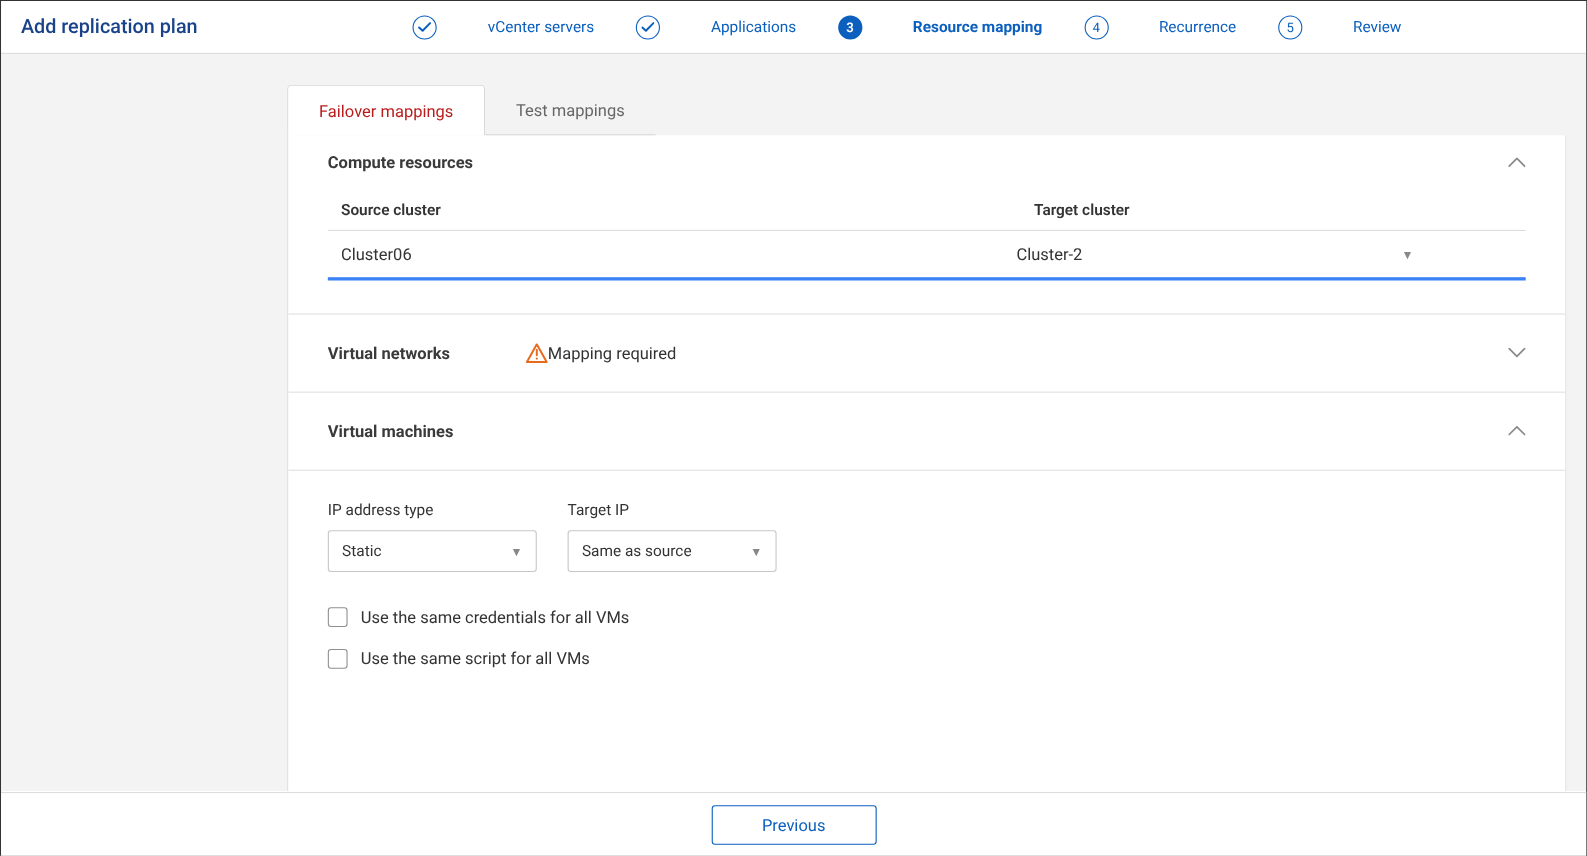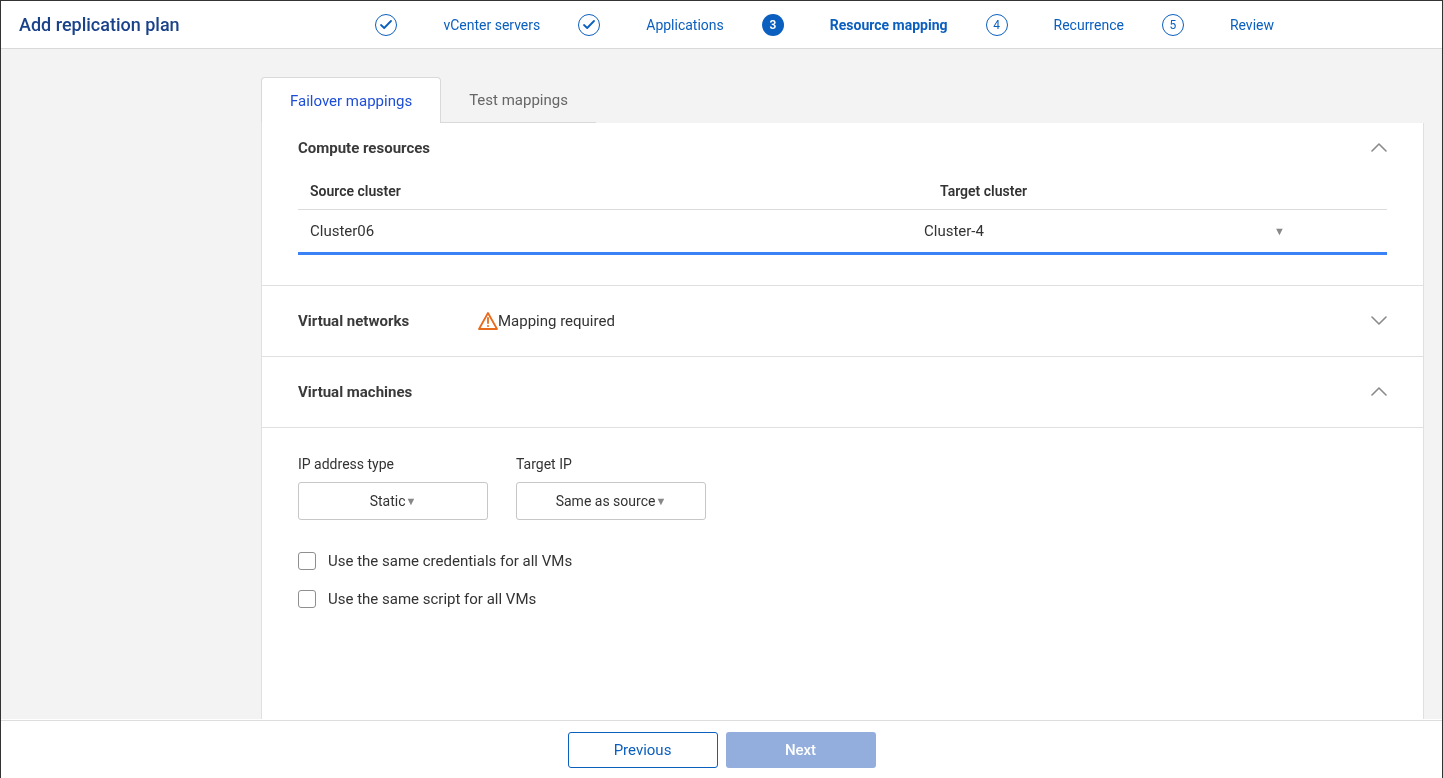--- a/index.html
+++ b/index.html
@@ -15,21 +15,21 @@
   .step-circle.current { background: #0b5fbe; color: #fff; font-weight: 600; }
   .step-circle.todo { border: 1.5px solid #0b5fbe; color: #0b5fbe; }
   .step-label { font-size: 14px; color: #0b5fbe; margin-left: 36px; }
   .step-label.current { font-weight: 700; }
   
   .canvas { background: #f3f3f3; height: 670px; overflow: hidden; padding-top: 28px; }
 
   
   .tabs { display: flex; margin-left: 260px; }
   .tab { padding: 14px 28px 13px 28px; font-size: 15px; color: #666; cursor: pointer; }
-  .tab.active { background: #fff; color: #1d4ed8; border: 1px solid #d9d9d9; border-bottom: none; border-radius: 4px 4px 0 0; }
+  .tab.active { background: #fff; color: #b91c1c; border: 1px solid #d9d9d9; border-bottom: none; border-radius: 4px 4px 0 0; }
   .tab:not(.active) { border-bottom: 1px solid #d9d9d9; }
   
   
   .panel { background: #fff; margin: 0 18px 0 260px; border: 1px solid #e0e0e0; border-top: none; height: 598px; overflow-y: auto;}
   
   .section { border-bottom: 1px solid #e0e0e0; }
   .section-header { display: flex; align-items: center; padding: 16px 36px; cursor: pointer; justify-content: center; }
   .section-title { font-weight: 700; font-size: 15px; color: #3a3a3a; width: 180px; }
   .section-chevron { margin-left: auto; color: #8a8a8a; }
   .section-status { display: flex; align-items: center; }
@@ -42,21 +42,21 @@
   .ct-tgt { flex: 1; }
   .ct-row { display: flex; align-items: center; border-bottom: 3px solid #3b82f6; padding: 12px 12px; gap:24px;}
   .ct-row .src { flex: 0 0 590px; font-size: 15px; }
   .ct-row .tgt { flex: 1; display:flex; justify-content: space-between; align-items:center; padding-right: 90px; color:#333; font-size:15px;}
   .ct-row .tgt .caret { color:#888; font-size:11px;}
   
   
   .form-row { display: flex; gap: 28px; margin-top: 4px;}
   .form-group { display: flex; flex-direction: column; gap: 10px; }
   .form-label { font-size: 14px; color: #333; }
-  .select { width: 190px; height: 38px; border: 1px solid #c7c7c7; border-radius: 3px; display: flex; align-items: center; justify-content: center; padding: 0 12px; font-size: 14px; color: #333; background:#fff;}
+  .select { width: 190px; height: 38px; border: 1px solid #c7c7c7; border-radius: 3px; display: flex; align-items: center; justify-content: space-between; padding: 0 12px; font-size: 14px; color: #333; background:#fff;}
   .select .caret { color:#888; font-size:11px;}
   .checks { margin-top: 32px; display:flex; flex-direction:column; gap:20px;}
   .check { display:flex; align-items:center; gap:12px;}
   .check-box { width:18px; height:18px; border:1.5px solid #8f8f8f; border-radius:3px; background:#fff;}
   .check-label { font-size:15px; color:#333;}
   
   
   .footer { position: absolute; bottom: 0; left: 1px; right: 1px; height: 58px; background: #fff; border-top: 1px solid #ddd; display: flex; align-items: center; justify-content: center; gap: 8px; }
   .btn { width: 150px; height: 36px; border-radius: 3px; font-size: 15px; display:flex; align-items:center; justify-content:center; cursor:pointer;}
   .btn-outline { border: 1.3px solid #0b5fbe; color: #0b5fbe; background: #fff; }
@@ -126,21 +126,21 @@
         </span>
       </div>
       <div class="section-body">
         <div class="ct-head">
           <span class="ct-src">Source cluster</span>
           <span class="ct-tgt">Target cluster</span>
         </div>
         <div class="ct-row">
           <span class="src">Cluster06</span>
           <div class="tgt">
-            <span>Cluster-4</span>
+            <span>Cluster-2</span>
             <span class="caret">▼</span>
           </div>
         </div>
       </div>
     </div>
 
     <div class="section">
       <div class="section-header" style="padding-top:26px;padding-bottom:26px;">
         <span class="section-title">Virtual networks</span>
         <div class="section-status">
@@ -200,14 +200,13 @@
           </div>
         </div>
       </div>
     </div>
 
   </div>
 </div>
 
 <div class="footer">
   <div class="btn btn-outline">Previous</div>
-  <div class="btn btn-primary">Next</div>
 </div>
 
 </body></html>

